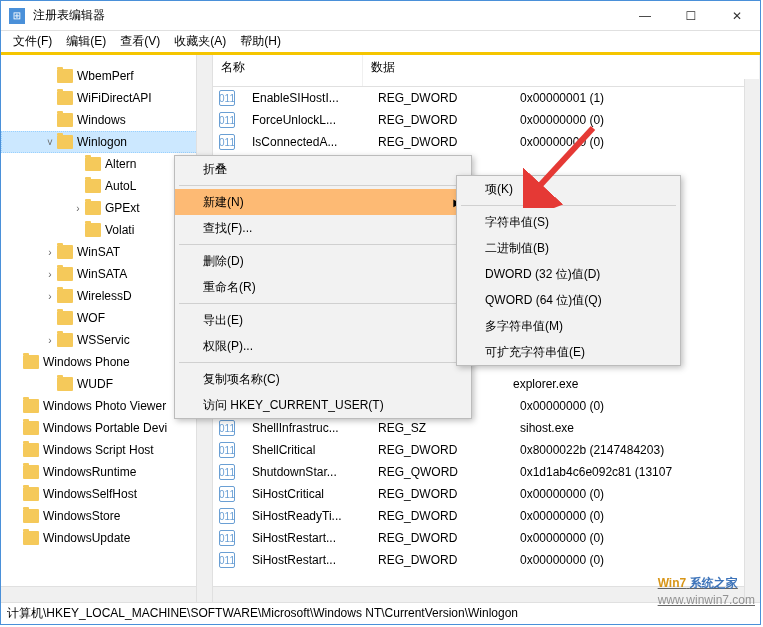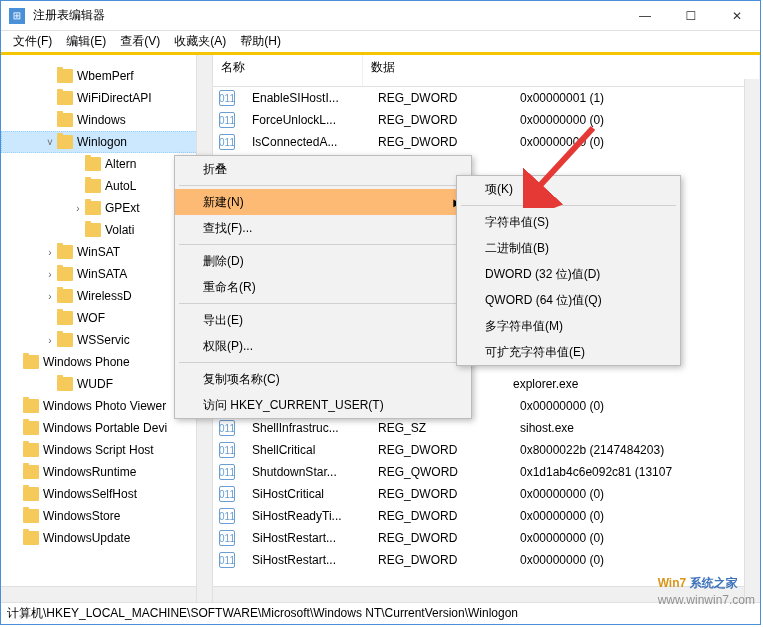--- a/index.html
+++ b/index.html
@@ -37,21 +37,21 @@
 .ctx-main { left: 174px; top: 155px; width: 298px; }
 .ctx-sub { left: 456px; top: 175px; width: 225px; }
 .ctx-item { height: 26px; display: flex; align-items: center; padding: 0 28px 0 28px; position: relative; }
 .ctx-item.hover { background: #fdba74; }
 .ctx-item .sub-arrow { position: absolute; right: 10px; font-size: 10px; }
 .ctx-sep { height: 1px; background: #d0d0d0; margin: 3px 4px; }
 
 .red-arrow { position: absolute; left: 523px; top: 118px; pointer-events: none; }
 .scroll-v { position:absolute; right:0; top:0; bottom:0; width:16px; background:#f0f0f0; border-left:1px solid #e0e0e0;}
 .scroll-h { position:absolute; left:0; right:16px; bottom:0; height:16px; background:#f0f0f0; border-top:1px solid #e0e0e0;}
-.watermark { position:absolute; right:8px; bottom:20px; font-size:13px; color:#555; opacity:.9; }
+.watermark { position:absolute; right:8px; bottom:20px; font-size:13px; color:#555; opacity:.9;text-decoration:underline; }
 .watermark b { color:#d48b00; }
 </style>
 </head>
 <body>
 
 <div class="window">
   <div class="titlebar">
     <span class="icon">⊞</span>
     <span class="title">注册表编辑器</span>
     <div class="win-controls">

